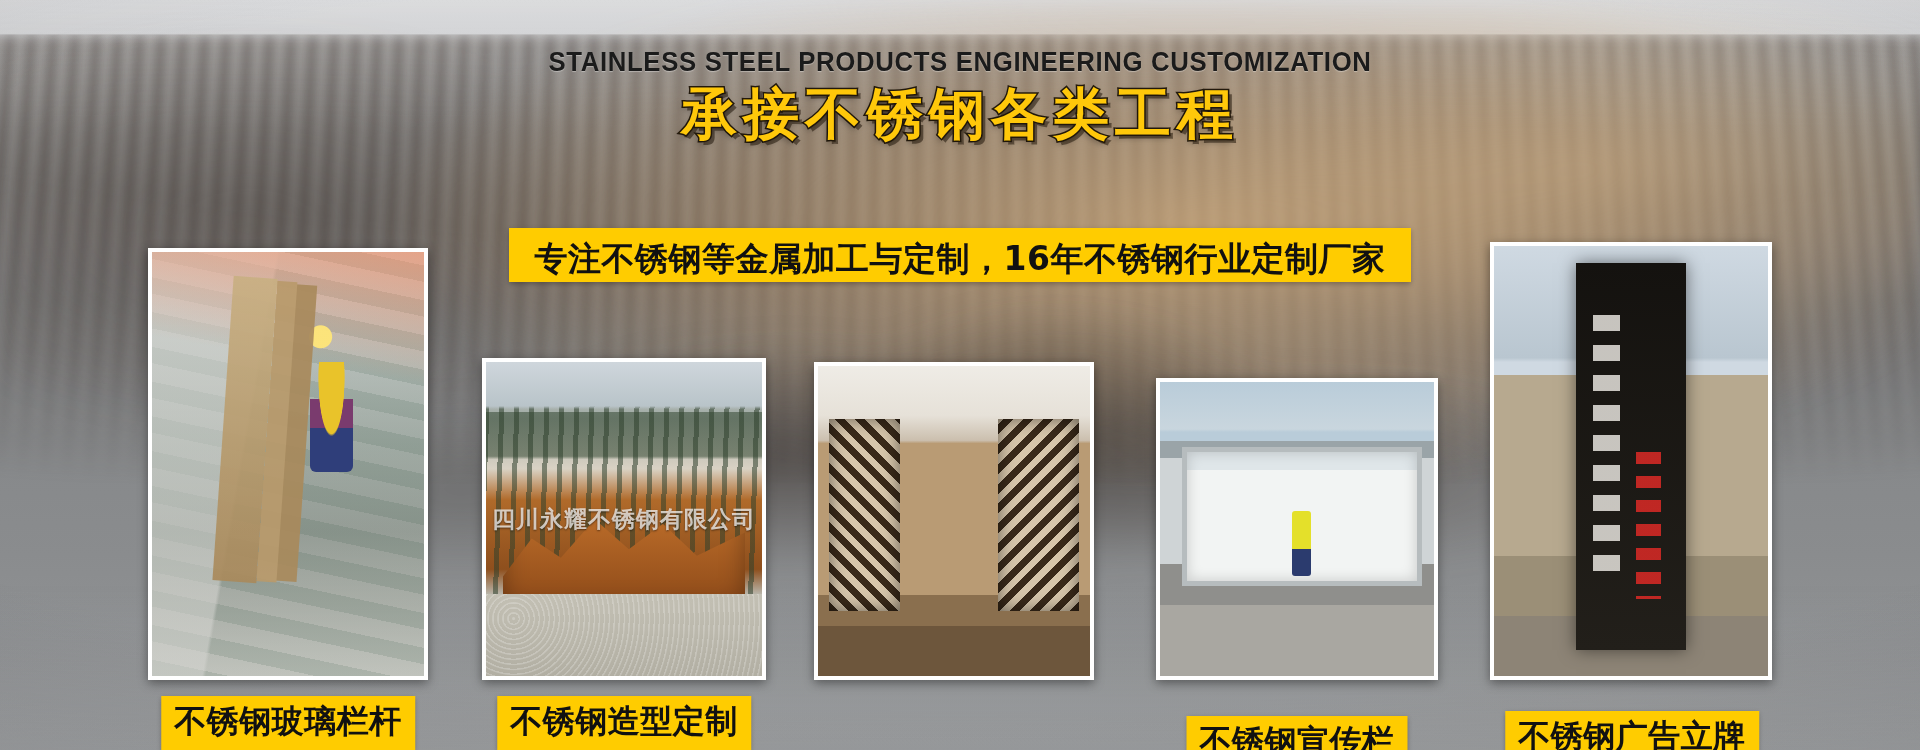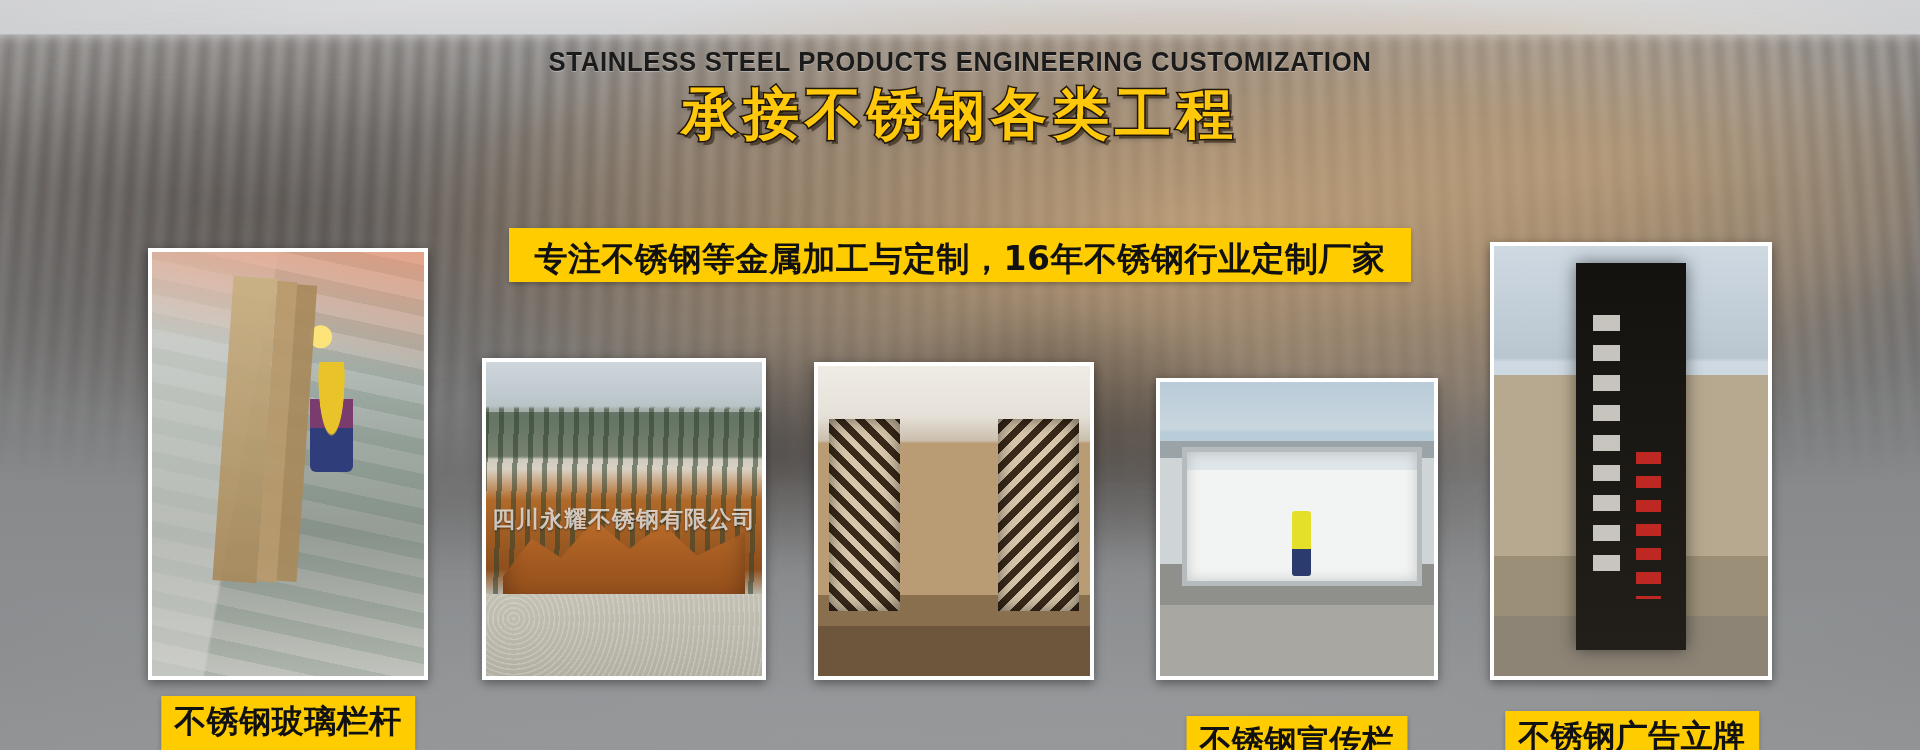--- a/index.html
+++ b/index.html
@@ -300,20 +300,21 @@
       </div>
     </div>
     <div class="caption" style="left:288px; top:696px;">不锈钢玻璃栏杆</div>
 
     <div class="card" style="left:482px; top:358px; width:284px; height:322px;">
       <div class="frame">
         <div class="photo p2"></div>
         <div class="watermark">四川永耀不锈钢有限公司</div>
       </div>
     </div>
+    <div class="caption" style="left:624px; top:696px;">不锈钢造型定制</div>
 
     <div class="card" style="left:814px; top:362px; width:280px; height:318px;">
       <div class="frame">
         <div class="photo p3"></div>
       </div>
     </div>
 
     <div class="card" style="left:1156px; top:378px; width:282px; height:302px;">
       <div class="frame">
         <div class="photo p4"></div>

